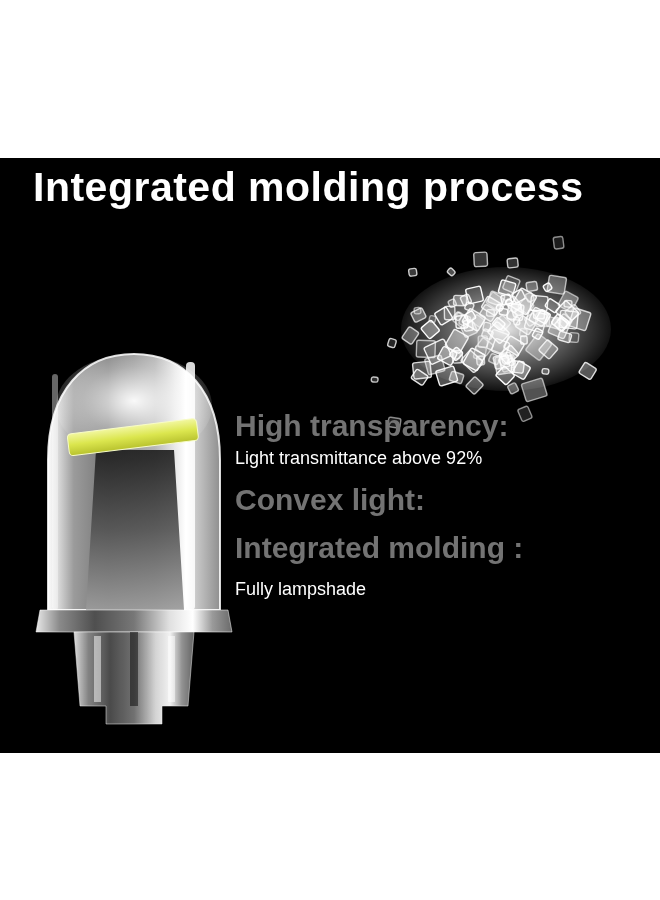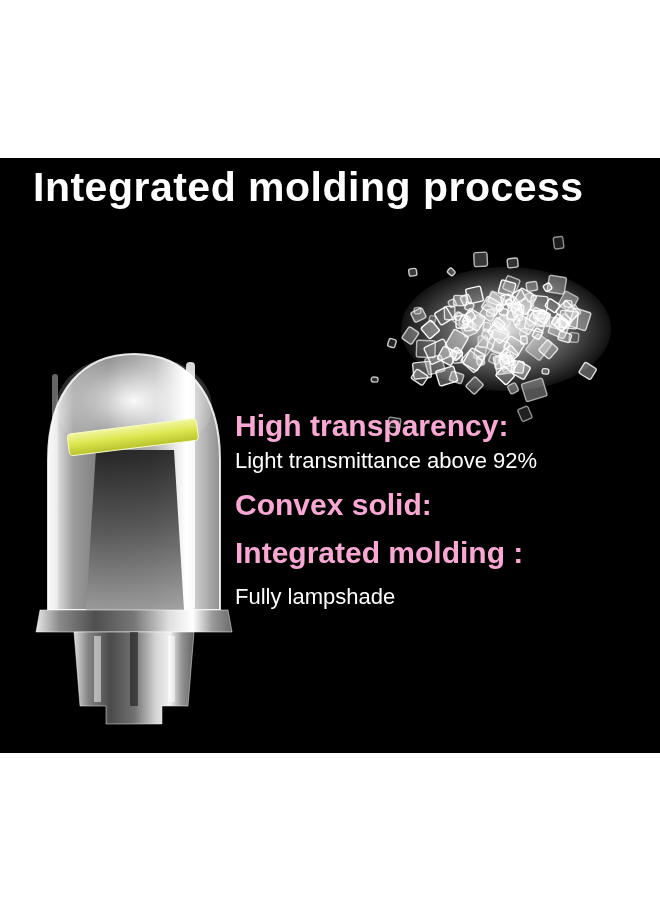--- a/index.html
+++ b/index.html
@@ -24,25 +24,25 @@
   .subtitle{
     position:absolute;left:33px;top:58px;
     font-size:33px;font-weight:400;color:#ffffff;
     white-space:nowrap;
   }
   .bulb-wrap{position:absolute;left:32px;top:120px;z-index:1;}
   .pellets{position:absolute;left:366px;top:76px;z-index:1;}
   .features{position:absolute;left:235px;top:250px;width:410px;z-index:2;}
   .feature{margin-bottom:12px;}
   .feature-heading{
-    font-size:30px;font-weight:700;color:#f9a8d4;line-height:1.2;
+    font-size:30px;font-weight:700;color:#737373;line-height:1.2;
     white-space:nowrap;
   }
   .feature-body{
-    font-size:22px;font-weight:400;color:#ffffff;line-height:1.25;
+    font-size:18px;font-weight:400;color:#ffffff;line-height:1.25;
     margin-top:3px;white-space:nowrap;
   }
 </style>
 </head>
 <body>
 
 <div class="canvas">
   <div class="panel">
 
     <div class="title">Integrated molding process</div>
@@ -245,21 +245,21 @@
         <rect x="22.9" y="183.0" width="12.3" height="9.6" rx="2" transform="rotate(8 22.9 183.0)" fill="rgba(255,255,255,0.10)" stroke="rgba(255,255,255,0.52)" stroke-width="1.4"></rect>
         <rect x="51.0" y="134.7" width="13.9" height="11.2" rx="2" transform="rotate(34 51.0 134.7)" fill="rgba(255,255,255,0.20)" stroke="rgba(255,255,255,0.88)" stroke-width="1.4"></rect>
       </svg>
 
     <div class="features">
       <div class="feature">
         <div class="feature-heading">High transparency:</div>
         <div class="feature-body">Light transmittance above 92%</div>
       </div>
       <div class="feature">
-        <div class="feature-heading">Convex solid:</div>
+        <div class="feature-heading">Convex light:</div>
       </div>
       <div class="feature">
         <div class="feature-heading">Integrated molding :</div>
       </div>
       <div class="feature">
         <div class="feature-body">Fully lampshade</div>
       </div>
     </div>
 
   </div>

